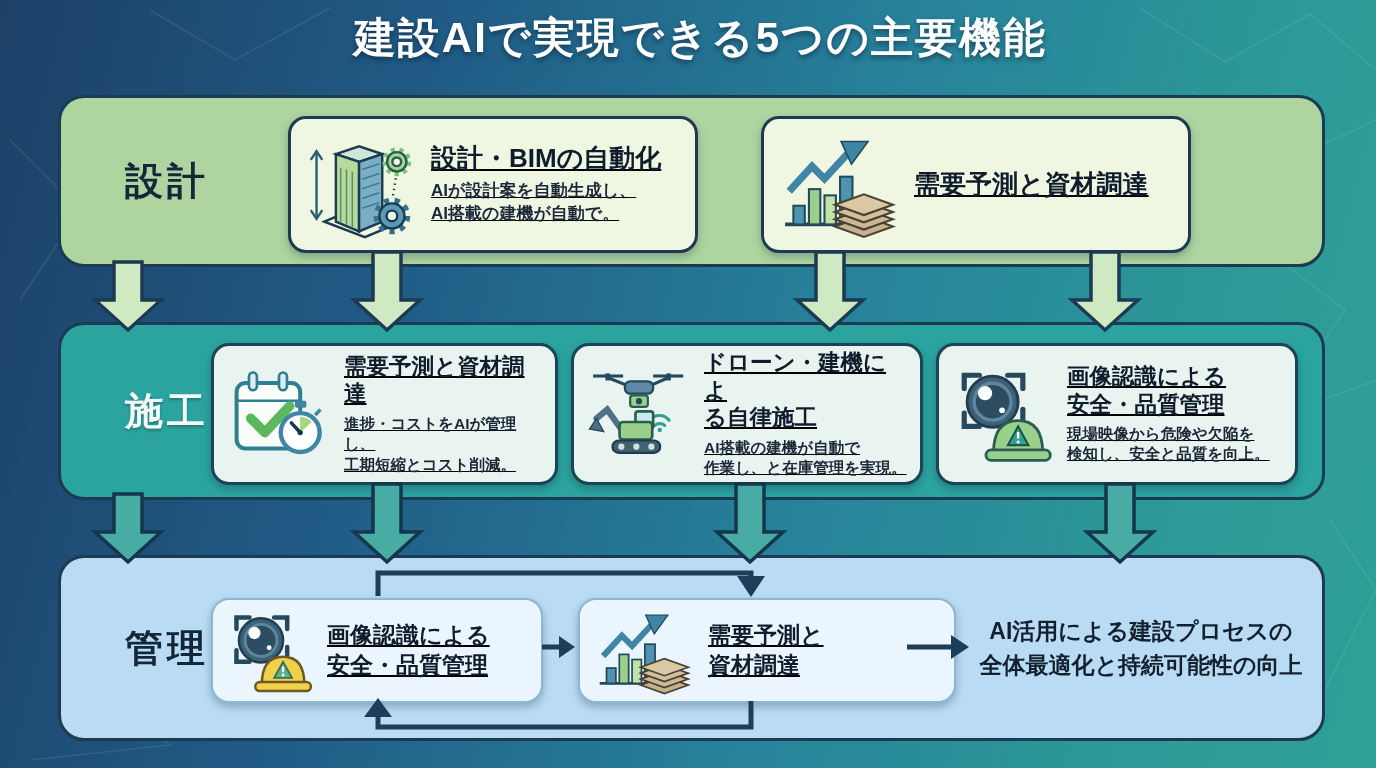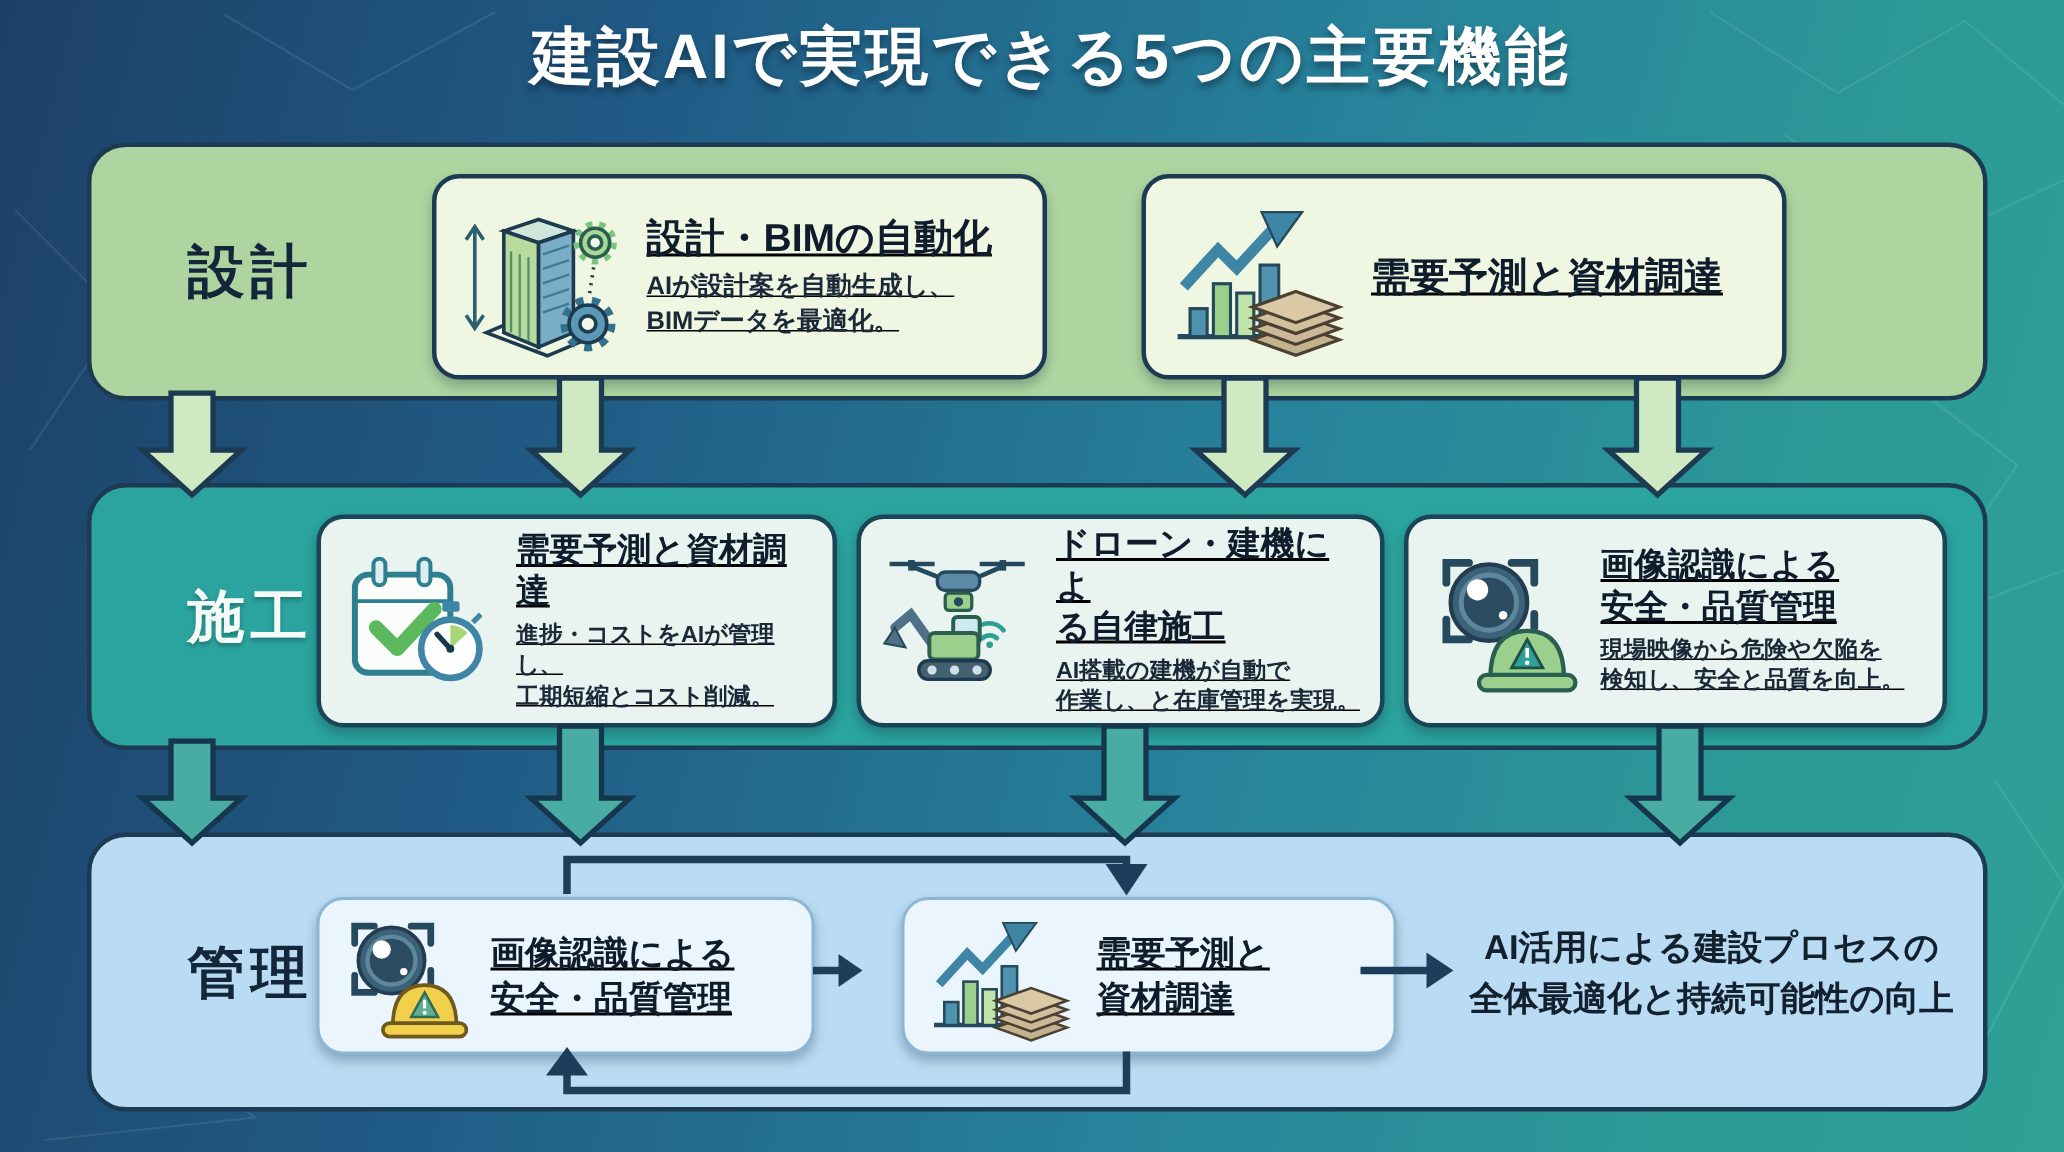--- a/index.html
+++ b/index.html
@@ -99,21 +99,21 @@
           <circle cx="97" cy="36" r="4.5" fill="#f3f9ea" stroke="#2a5f4f" stroke-width="2.5"></circle>
           <line x1="96" y1="53" x2="93" y2="72" stroke="#1d3a4f" stroke-width="2.5" stroke-dasharray="1.5 4"></line>
           <circle cx="92" cy="92" r="15" fill="none" stroke="#35718e" stroke-width="8" stroke-dasharray="5 5.4"></circle>
           <circle cx="92" cy="92" r="13" fill="#5b9ab6" stroke="#1d3a4f" stroke-width="2.5"></circle>
           <circle cx="92" cy="92" r="5.5" fill="#f3f9ea" stroke="#1d3a4f" stroke-width="2.5"></circle>
         </svg>
       </span>
       <div class="card-text" style="max-width:250px;">
         <div class="card-title">設計・BIMの自動化</div>
         <div class="card-body">AIが設計案を自動生成し、
-BIMデータを最適化。</div>
+AI搭載の建機が自動で。</div>
       </div>
     </div>
 
     <div class="card card-green t-lg" style="left:700px;top:18px;width:430px;height:137px;">
       <span class="card-icon">
         <svg width="126" height="112" viewBox="0 0 120 108">
           <line x1="8" y1="92" x2="100" y2="92" stroke="#24485c" stroke-width="3.5"></line>
           <rect x="16" y="74" width="11" height="18" fill="#4f93ae" stroke="#24485c" stroke-width="2"></rect>
           <rect x="31" y="58" width="11" height="34" fill="#9ad08c" stroke="#24485c" stroke-width="2"></rect>
           <rect x="46" y="64" width="11" height="28" fill="#bfe3a8" stroke="#24485c" stroke-width="2"></rect>
@@ -244,21 +244,21 @@
           <line x1="71" y1="74" x2="71" y2="81" stroke="#ffffff" stroke-width="2.5"></line>
           <circle cx="71" cy="84.5" r="1.6" fill="#ffffff"></circle>
         </svg>
       </span>
       <div class="card-text" style="max-width:210px;">
         <div class="card-title">画像認識による
 安全・品質管理</div>
       </div>
     </div>
 
-    <div class="card card-blue t-sm" style="left:540px;top:40px;width:330px;height:105px;align-items:center;">
+    <div class="card card-blue t-sm" style="left:517px;top:40px;width:378px;height:105px;align-items:center;">
       <span class="card-icon">
         <svg width="104" height="92" viewBox="0 0 120 108">
           <line x1="8" y1="92" x2="100" y2="92" stroke="#24485c" stroke-width="3.5"></line>
           <rect x="16" y="74" width="11" height="18" fill="#4f93ae" stroke="#24485c" stroke-width="2"></rect>
           <rect x="31" y="58" width="11" height="34" fill="#9ad08c" stroke="#24485c" stroke-width="2"></rect>
           <rect x="46" y="64" width="11" height="28" fill="#bfe3a8" stroke="#24485c" stroke-width="2"></rect>
           <rect x="61" y="46" width="12" height="46" fill="#4f93ae" stroke="#24485c" stroke-width="2"></rect>
           <polyline points="12,60 34,36 46,48 70,22" fill="none" stroke="#3f85a6" stroke-width="7"></polyline>
           <polygon points="62,12 88,12 72,34" fill="#3f85a6" stroke="#24485c" stroke-width="1.5"></polygon>
           <g stroke="#4a4132" stroke-width="2">

